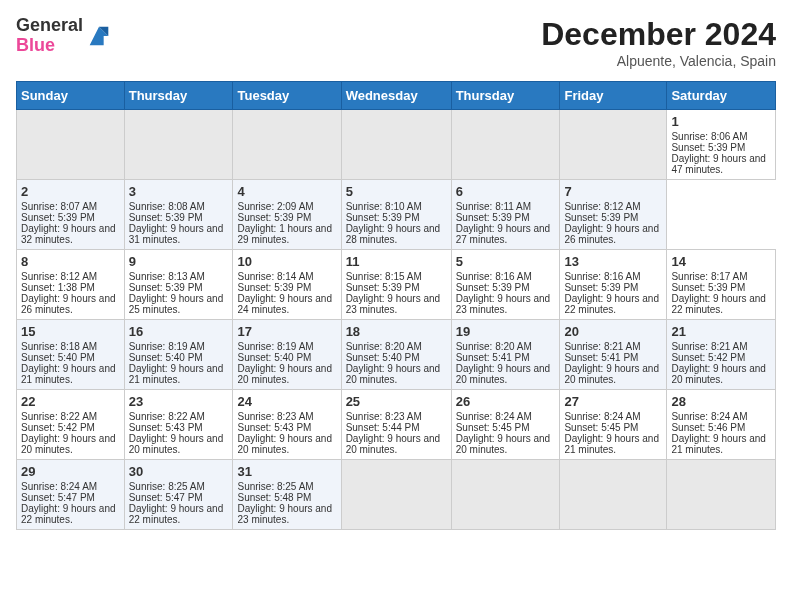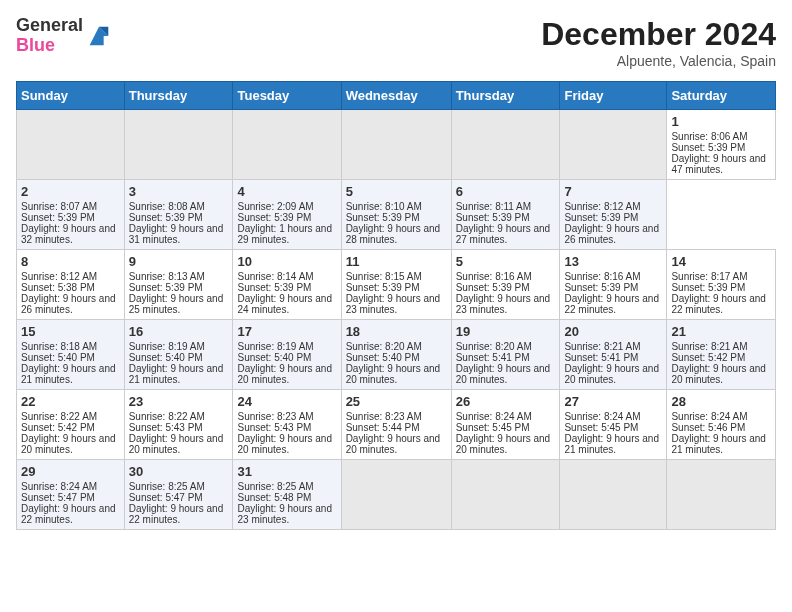--- a/index.html
+++ b/index.html
@@ -151,21 +151,21 @@
           <span>Sunset: 5:39 PM</span><br>
           <span>Daylight: 9 hours and 27 minutes.</span></td>
         <td><span class="day-num">7</span>
           <span>Sunrise: 8:12 AM</span><br>
           <span>Sunset: 5:39 PM</span><br>
           <span>Daylight: 9 hours and 26 minutes.</span></td>
       </tr>
       <tr>
         <td><span class="day-num">8</span>
           <span>Sunrise: 8:12 AM</span><br>
-          <span>Sunset: 5:38 PM</span><br>
+          <span>Sunset: 1:38 PM</span><br>
           <span>Daylight: 9 hours and 26 minutes.</span></td>
         <td><span class="day-num">9</span>
           <span>Sunrise: 8:13 AM</span><br>
           <span>Sunset: 5:39 PM</span><br>
           <span>Daylight: 9 hours and 25 minutes.</span></td>
         <td><span class="day-num">10</span>
           <span>Sunrise: 8:14 AM</span><br>
           <span>Sunset: 5:39 PM</span><br>
           <span>Daylight: 9 hours and 24 minutes.</span></td>
         <td><span class="day-num">11</span>

